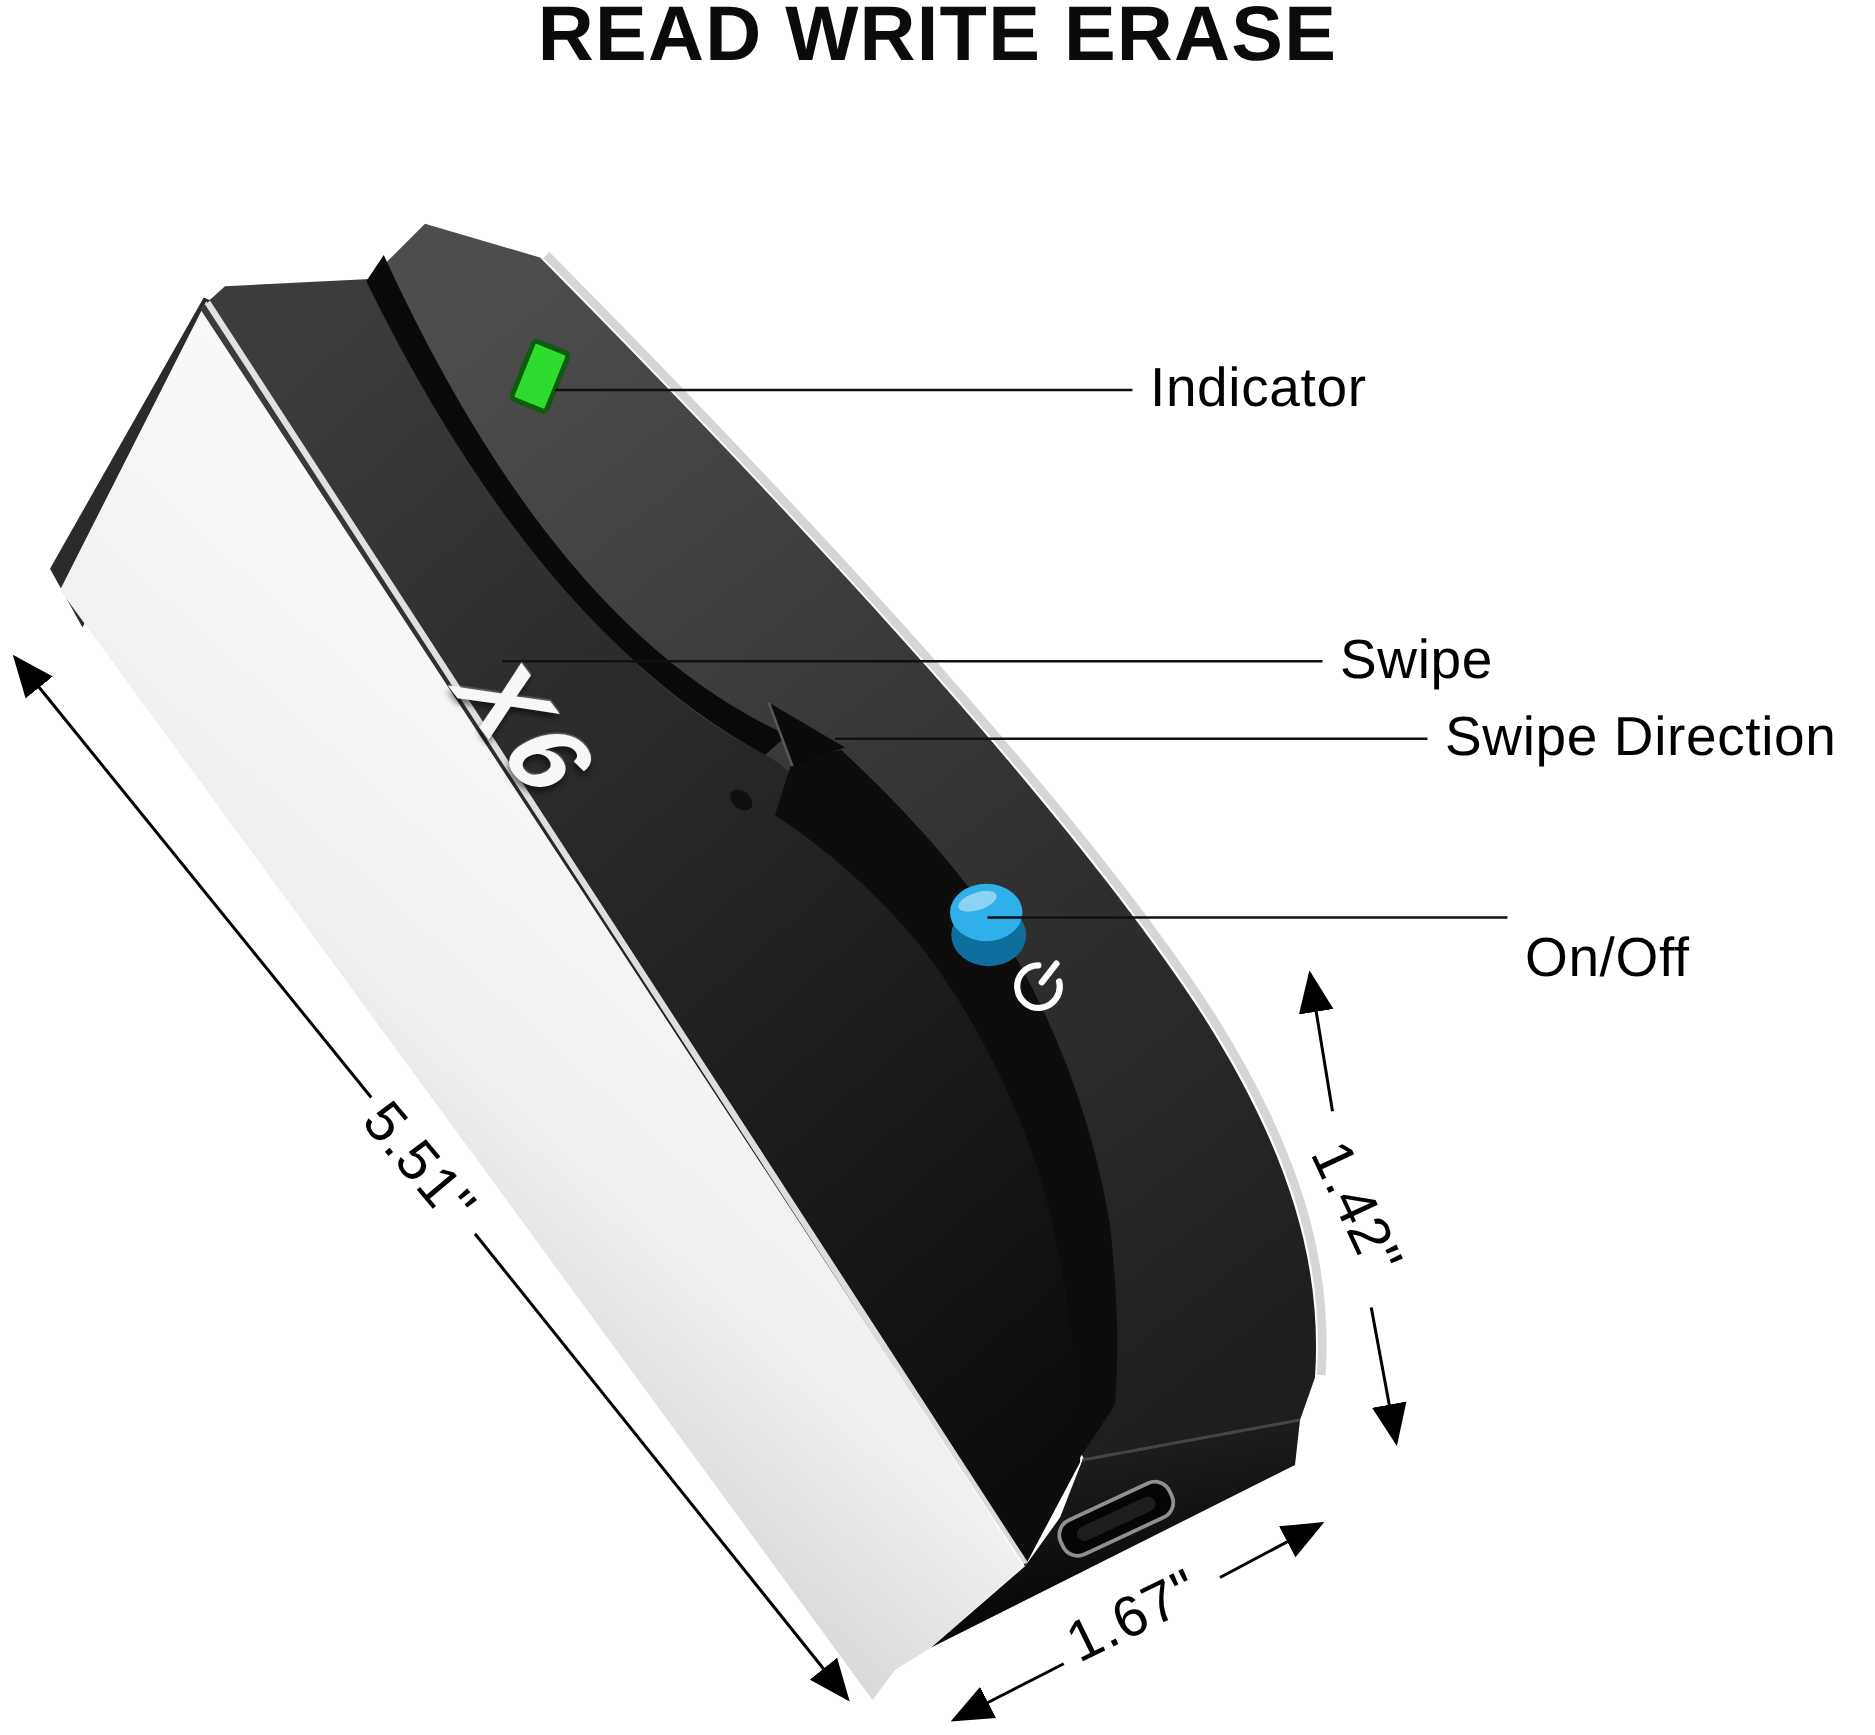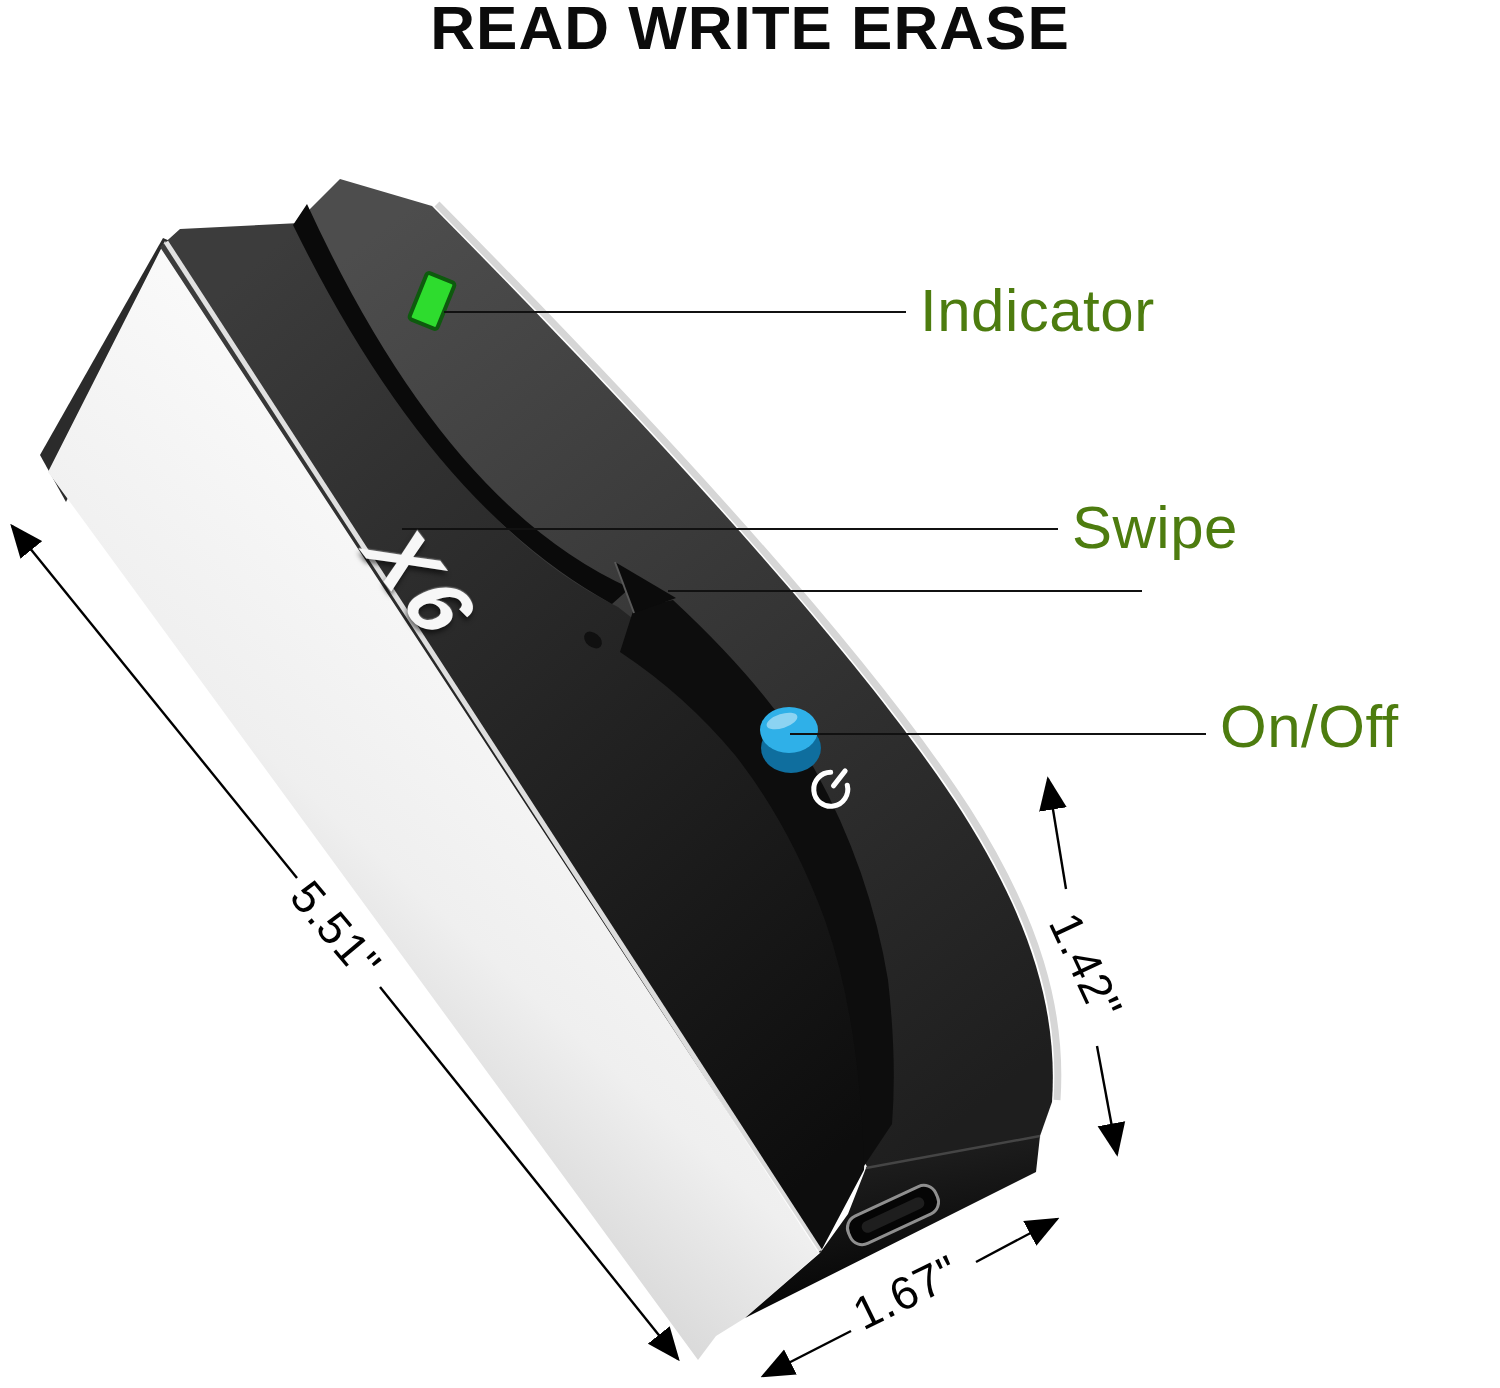--- a/index.html
+++ b/index.html
@@ -6,21 +6,21 @@
   .stage{
     position:relative;width:1500px;height:1388px;background:#ffffff;overflow:hidden;
     font-family:"Liberation Sans",sans-serif;color:#000;
   }
   .stage svg{position:absolute;left:0;top:0;}
   .page-title{
     position:absolute;top:-8px;left:0;width:100%;text-align:center;
     font-size:62px;font-weight:700;letter-spacing:1px;color:#0b0b0b;white-space:nowrap;
   }
   .callout-label{
-    position:absolute;font-size:60px;color:#4d7c0f;white-space:nowrap;
+    position:absolute;font-size:44px;color:#000000;white-space:nowrap;
     transform:translateY(-52%);letter-spacing:.5px;
   }
   .dim-label{
     position:absolute;font-size:46px;color:#000;white-space:nowrap;letter-spacing:1px;
   }
   .model-logo{
     position:absolute;left:421px;top:584px;
     transform:translate(-50%,-50%) rotate(53deg) skewX(-8deg);
     font-size:84px;font-weight:700;font-style:italic;letter-spacing:7px;
     color:#f7f7f7;text-shadow:3px 3px 5px rgba(0,0,0,.55), -1px -1px 1px rgba(255,255,255,.25);
@@ -118,19 +118,20 @@
       <line x1="976" y1="1262" x2="1057" y2="1219" marker-end="url(#arw)"></line>
     </g>
   </svg>
 
   <div class="page-title">READ WRITE ERASE</div>
 
   <div class="model-logo">X6</div>
 
   <div class="callout-label" style="left:920px;top:312px;">Indicator</div>
   <div class="callout-label" style="left:1072px;top:529px;">Swipe</div>
-  <div class="callout-label" style="left:1220px;top:728px;">On/Off</div>
+  <div class="callout-label" style="left:1156px;top:591px;">Swipe Direction</div>
+  <div class="callout-label" style="left:1220px;top:768px;">On/Off</div>
 
   <div class="dim-label" style="left:336px;top:930px;transform:translate(-50%,-50%) rotate(50deg);">5.51"</div>
   <div class="dim-label" style="left:1086px;top:966px;transform:translate(-50%,-50%) rotate(65deg);">1.42"</div>
   <div class="dim-label" style="left:906px;top:1292px;transform:translate(-50%,-50%) rotate(-26deg);">1.67"</div>
 
 </div>
 
 </body></html>

